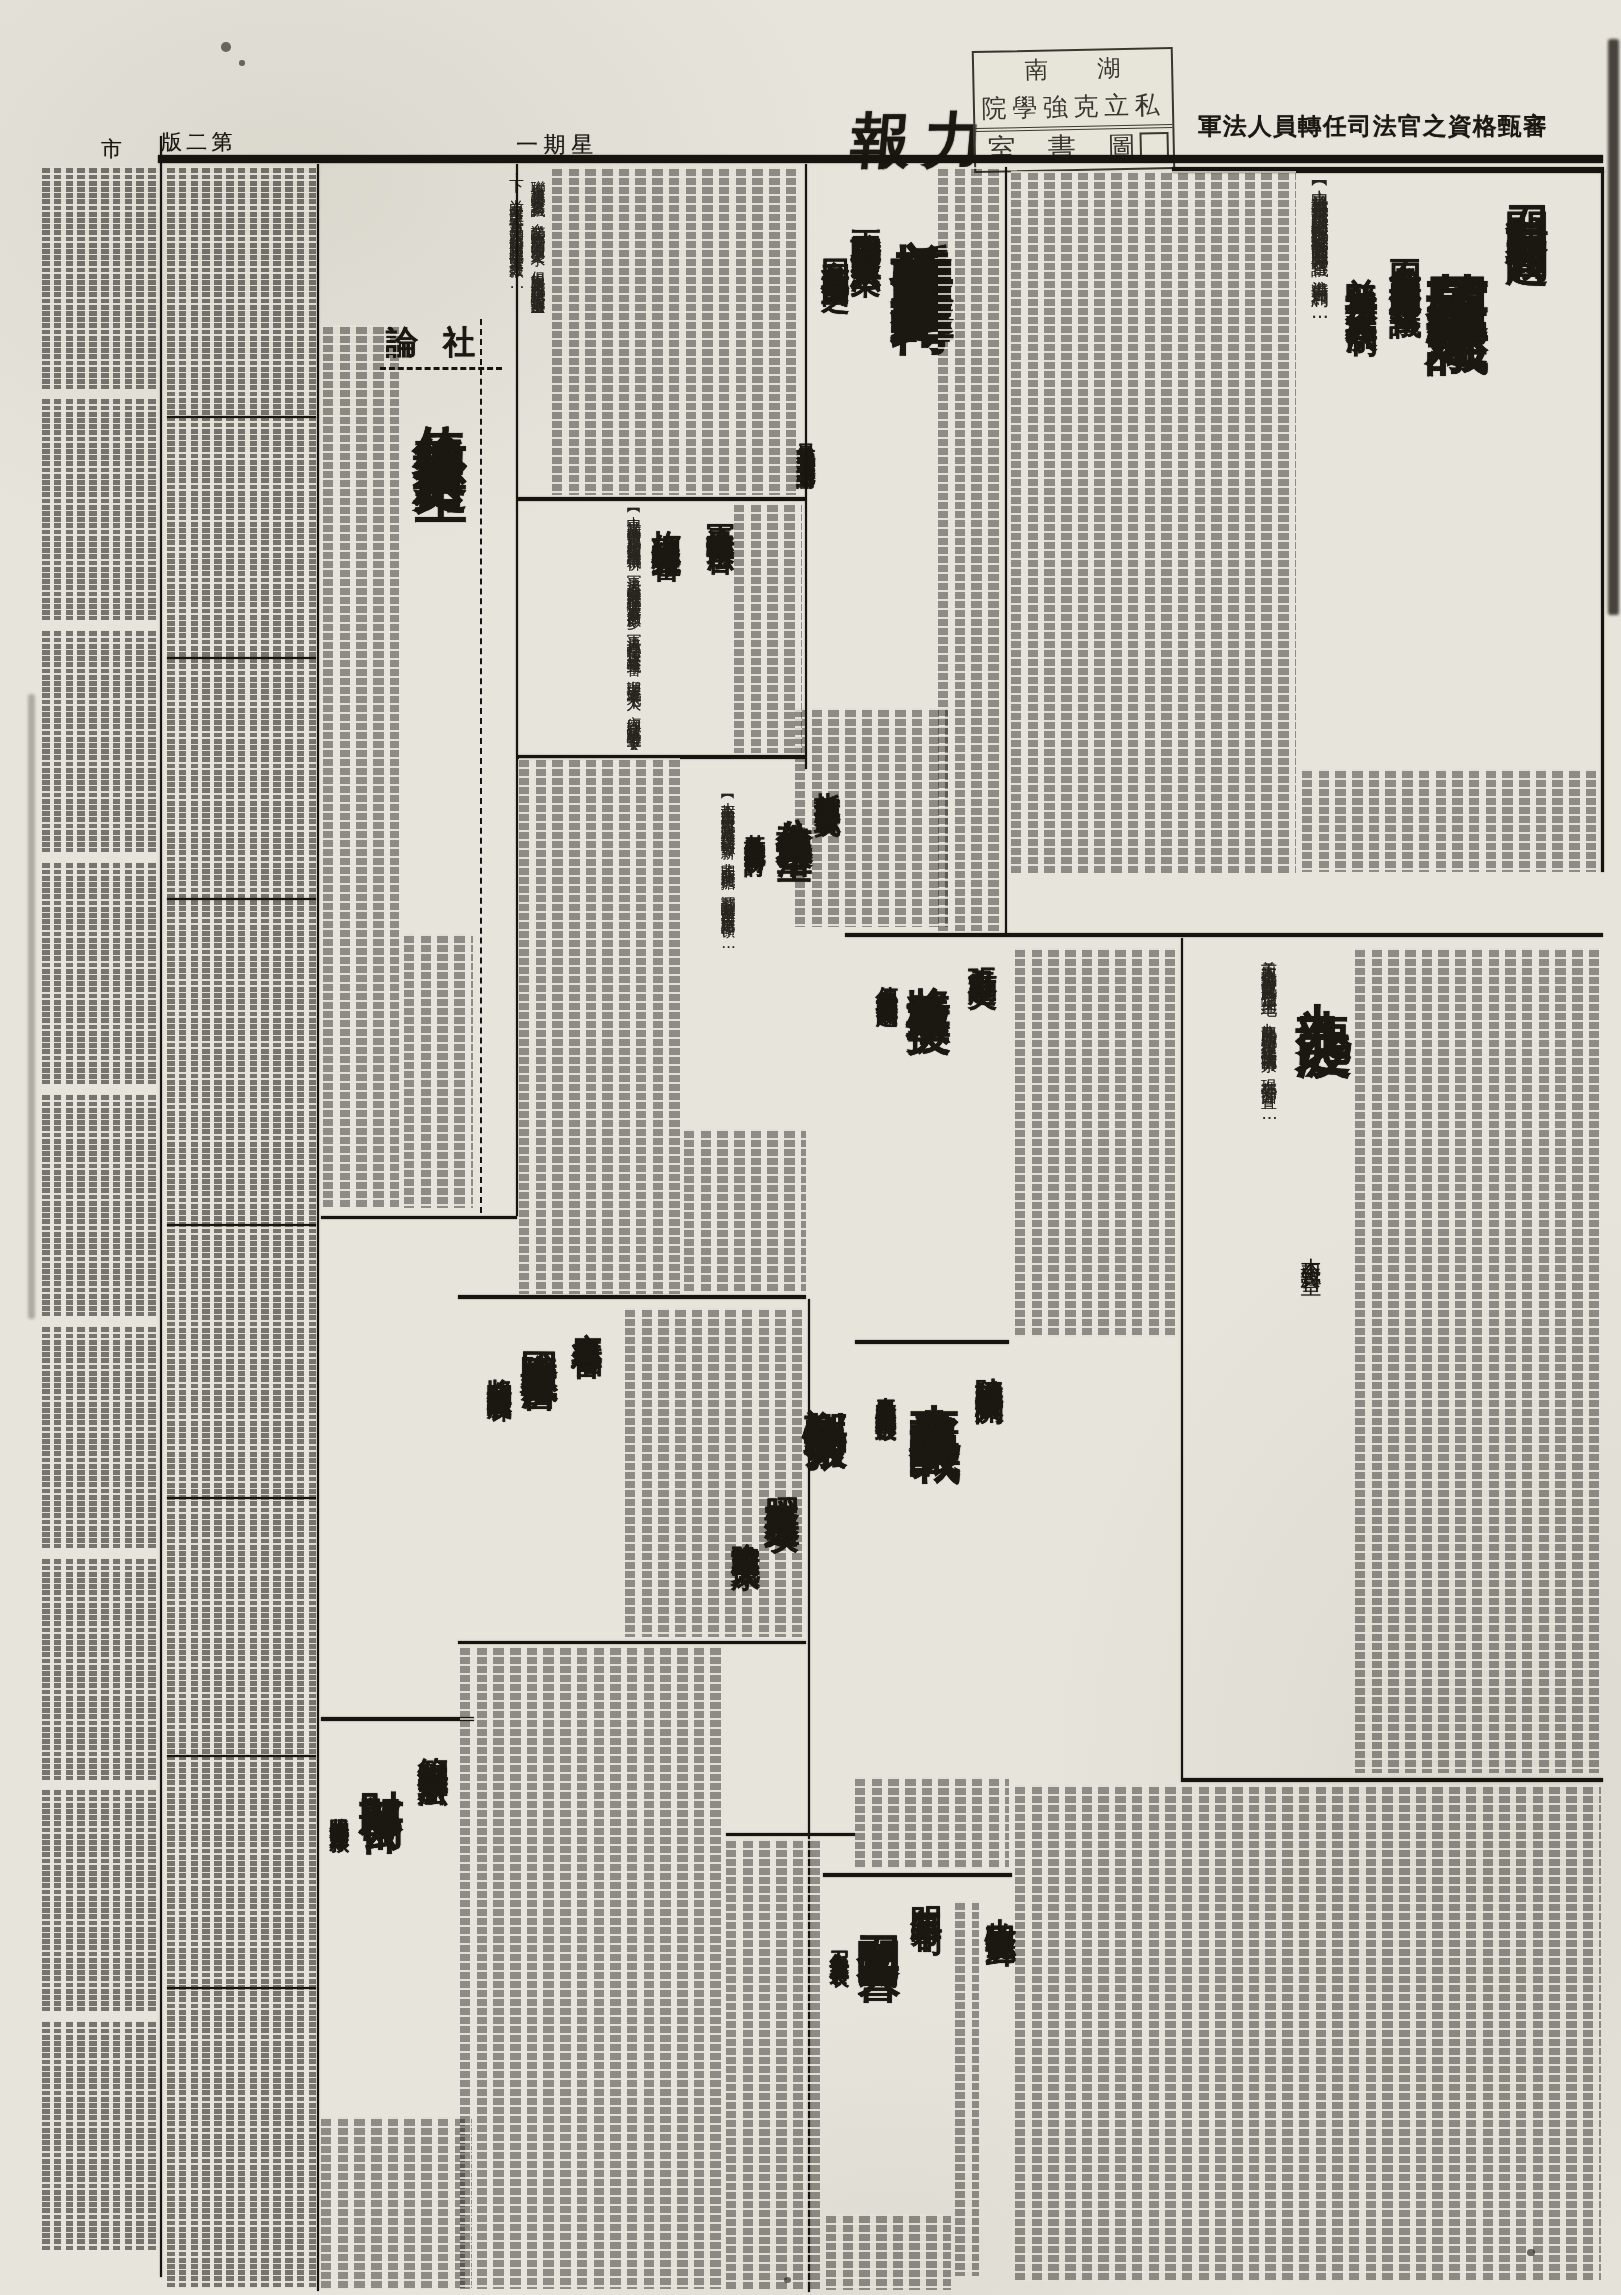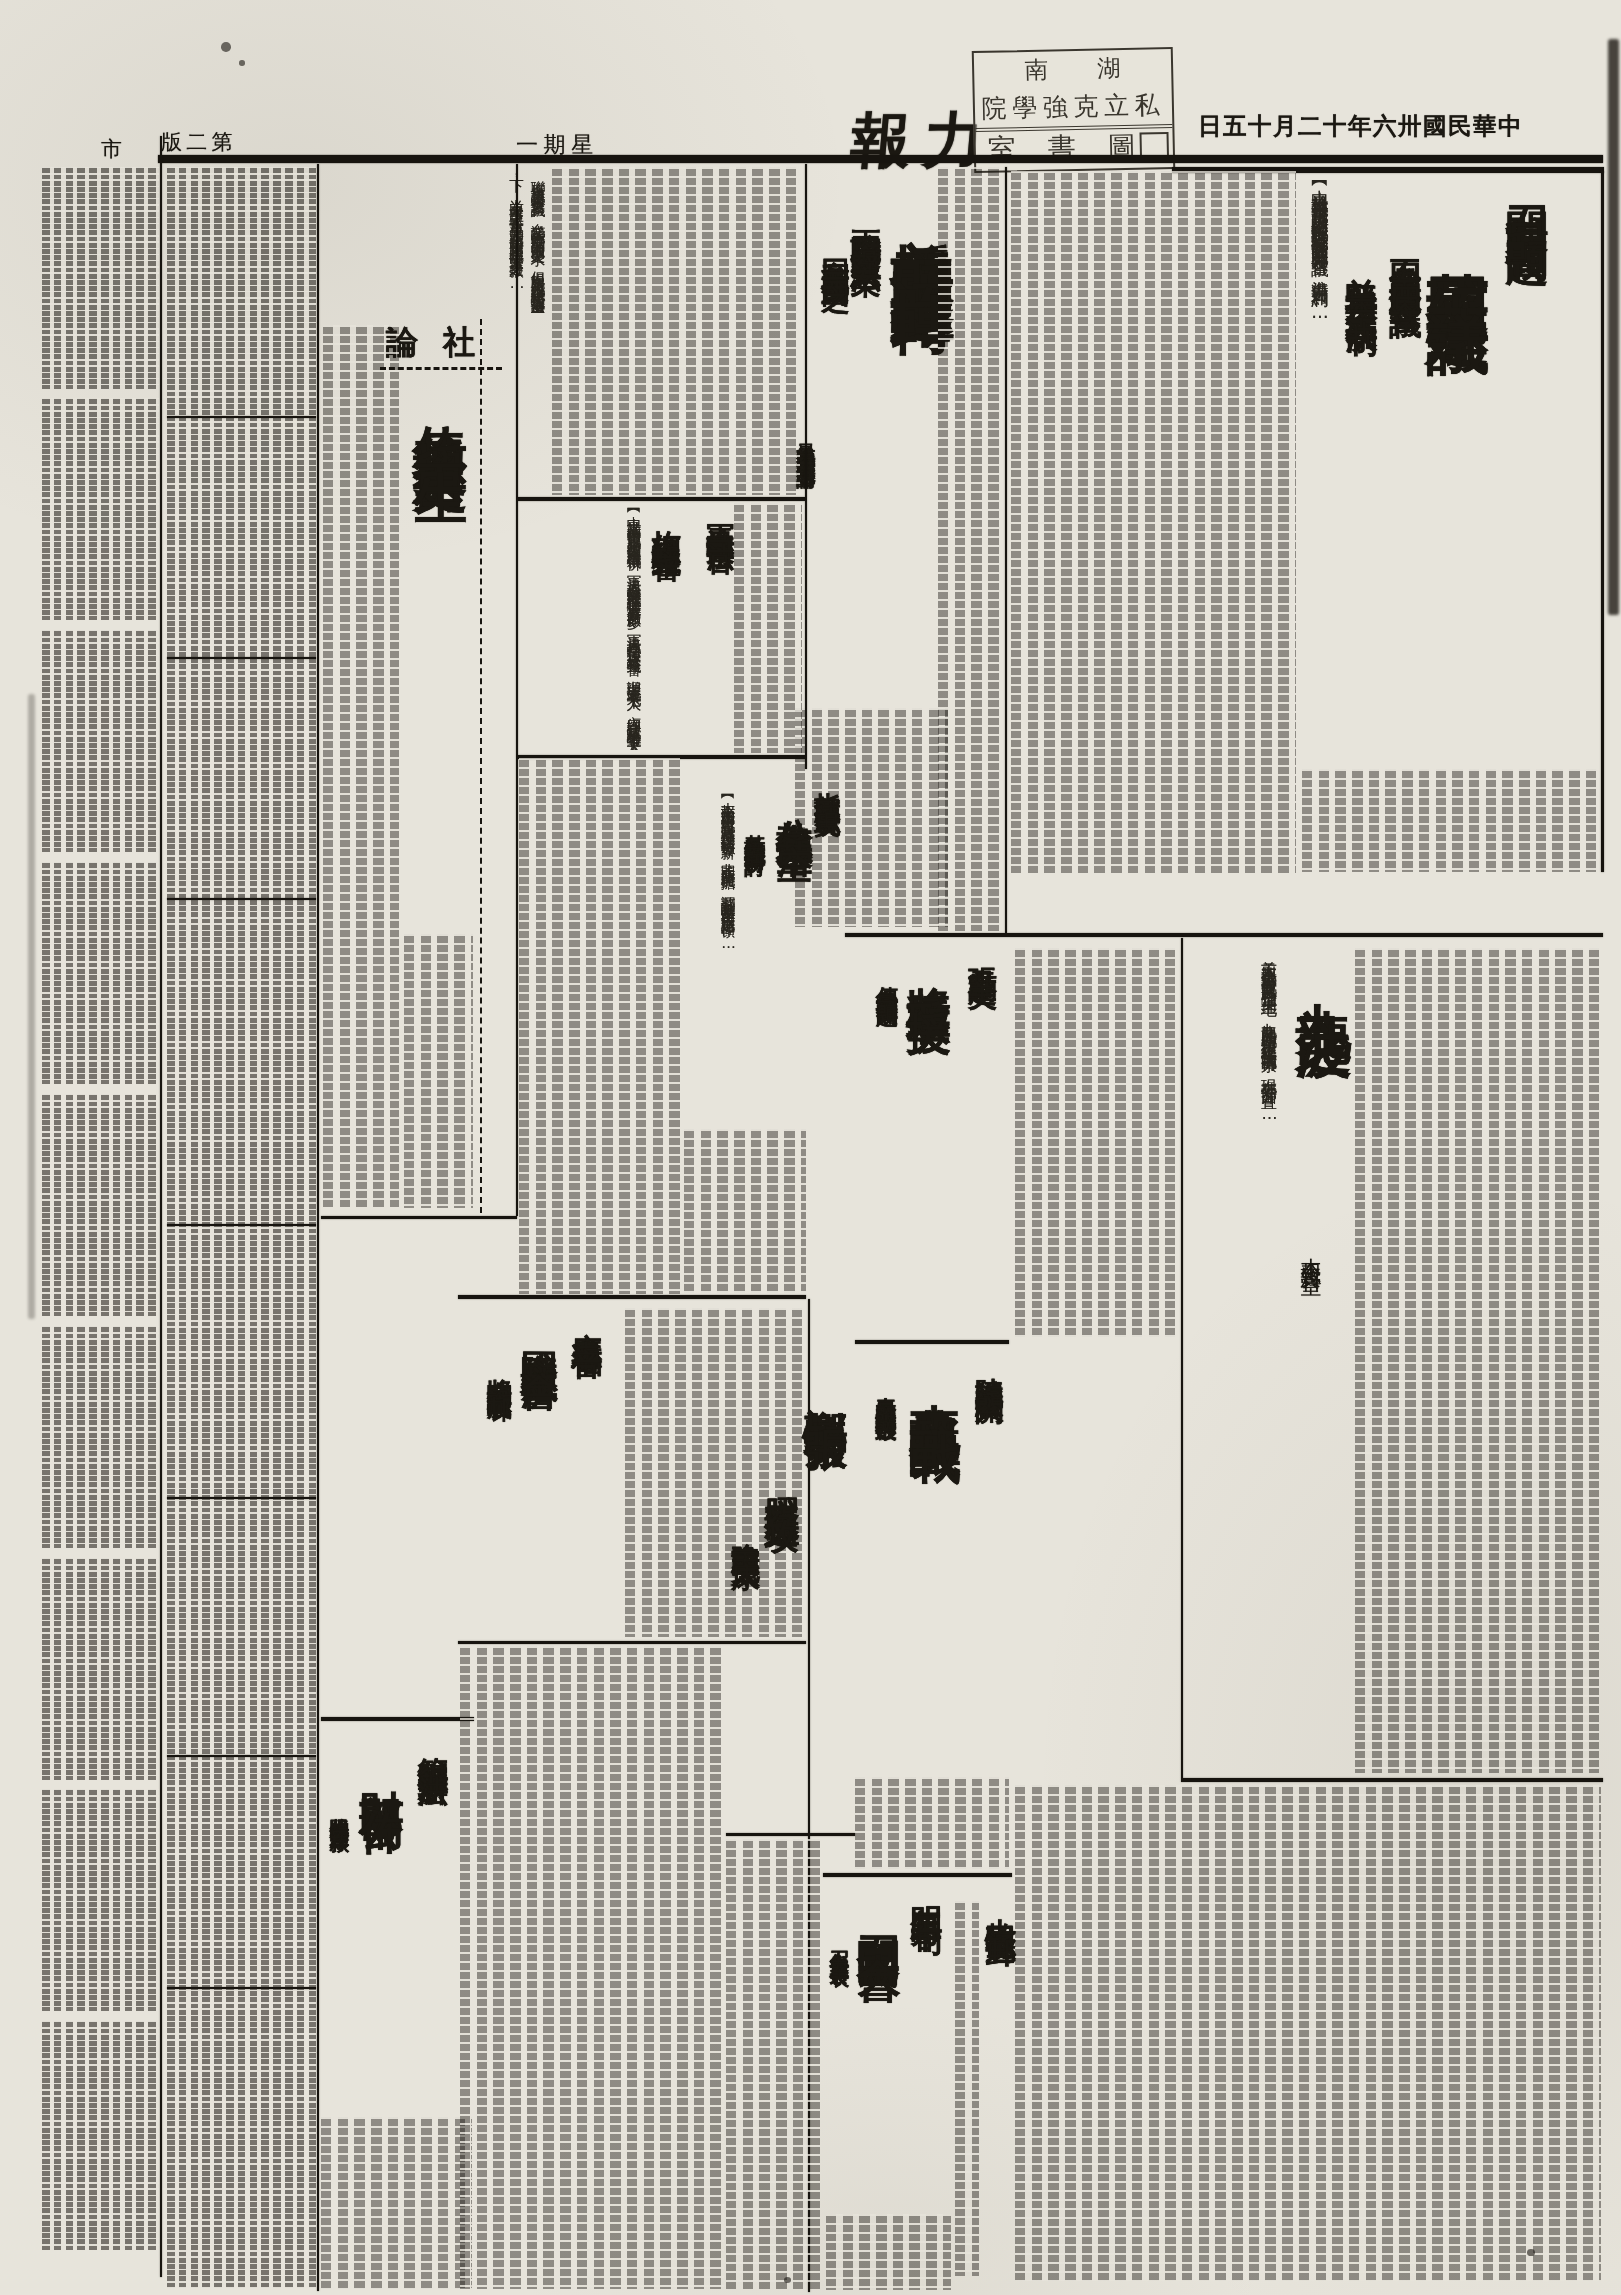--- a/index.html
+++ b/index.html
@@ -50,21 +50,21 @@
   .speck{background:rgba(25,22,16,.6);border-radius:50%;}
 </style>
 </head>
 <body>
 
 <div id="sheet">
 
   <div class="abs ink soft" style="left:161px;top:128px;font-size:21px;letter-spacing:4.2px;">版二第</div>
   <div class="abs ink soft" style="left:516px;top:130px;font-size:22px;letter-spacing:5.6px;">一期星</div>
   <div class="abs ink" style="left:851px;top:101px;font-size:60px;font-weight:700;letter-spacing:12.5px;transform:skewX(-5deg);text-shadow:0 0 1.4px rgba(27,24,18,.9);">報力</div>
-  <div class="abs ink soft" style="left:1198px;top:110px;font-size:23.6px;font-weight:700;letter-spacing:1.4px;">日五十月二十年六卅國民華中</div>
+  <div class="abs ink soft" style="left:1198px;top:110px;font-size:23.6px;font-weight:700;letter-spacing:1.4px;">軍法人員轉任司法官之資格甄審</div>
 
   <div class="abs stamp" style="left:973px;top:49px;width:197px;height:118px;">
     <div class="srow" style="height:36px;font-size:23.6px;letter-spacing:49px;padding-left:49px;">南湖</div>
     <div class="srow" style="height:39px;font-size:25px;border-bottom:4.2px double var(--stamp);letter-spacing:5.6px;">院學強克立私</div>
     <div class="srow" style="height:36px;font-size:28px;letter-spacing:32px;padding-left:7px;">室書圖</div>
     <div class="abs" style="right:4.2px;bottom:5.6px;width:25px;height:25px;border:2.1px solid var(--stamp);"></div>
   </div>
 
   <div class="abs rule" style="left:158px;top:155px;width:1445px;height:8.3px;"></div>
   <div class="abs rule" style="left:1172px;top:167px;width:432px;height:5.6px;"></div>

